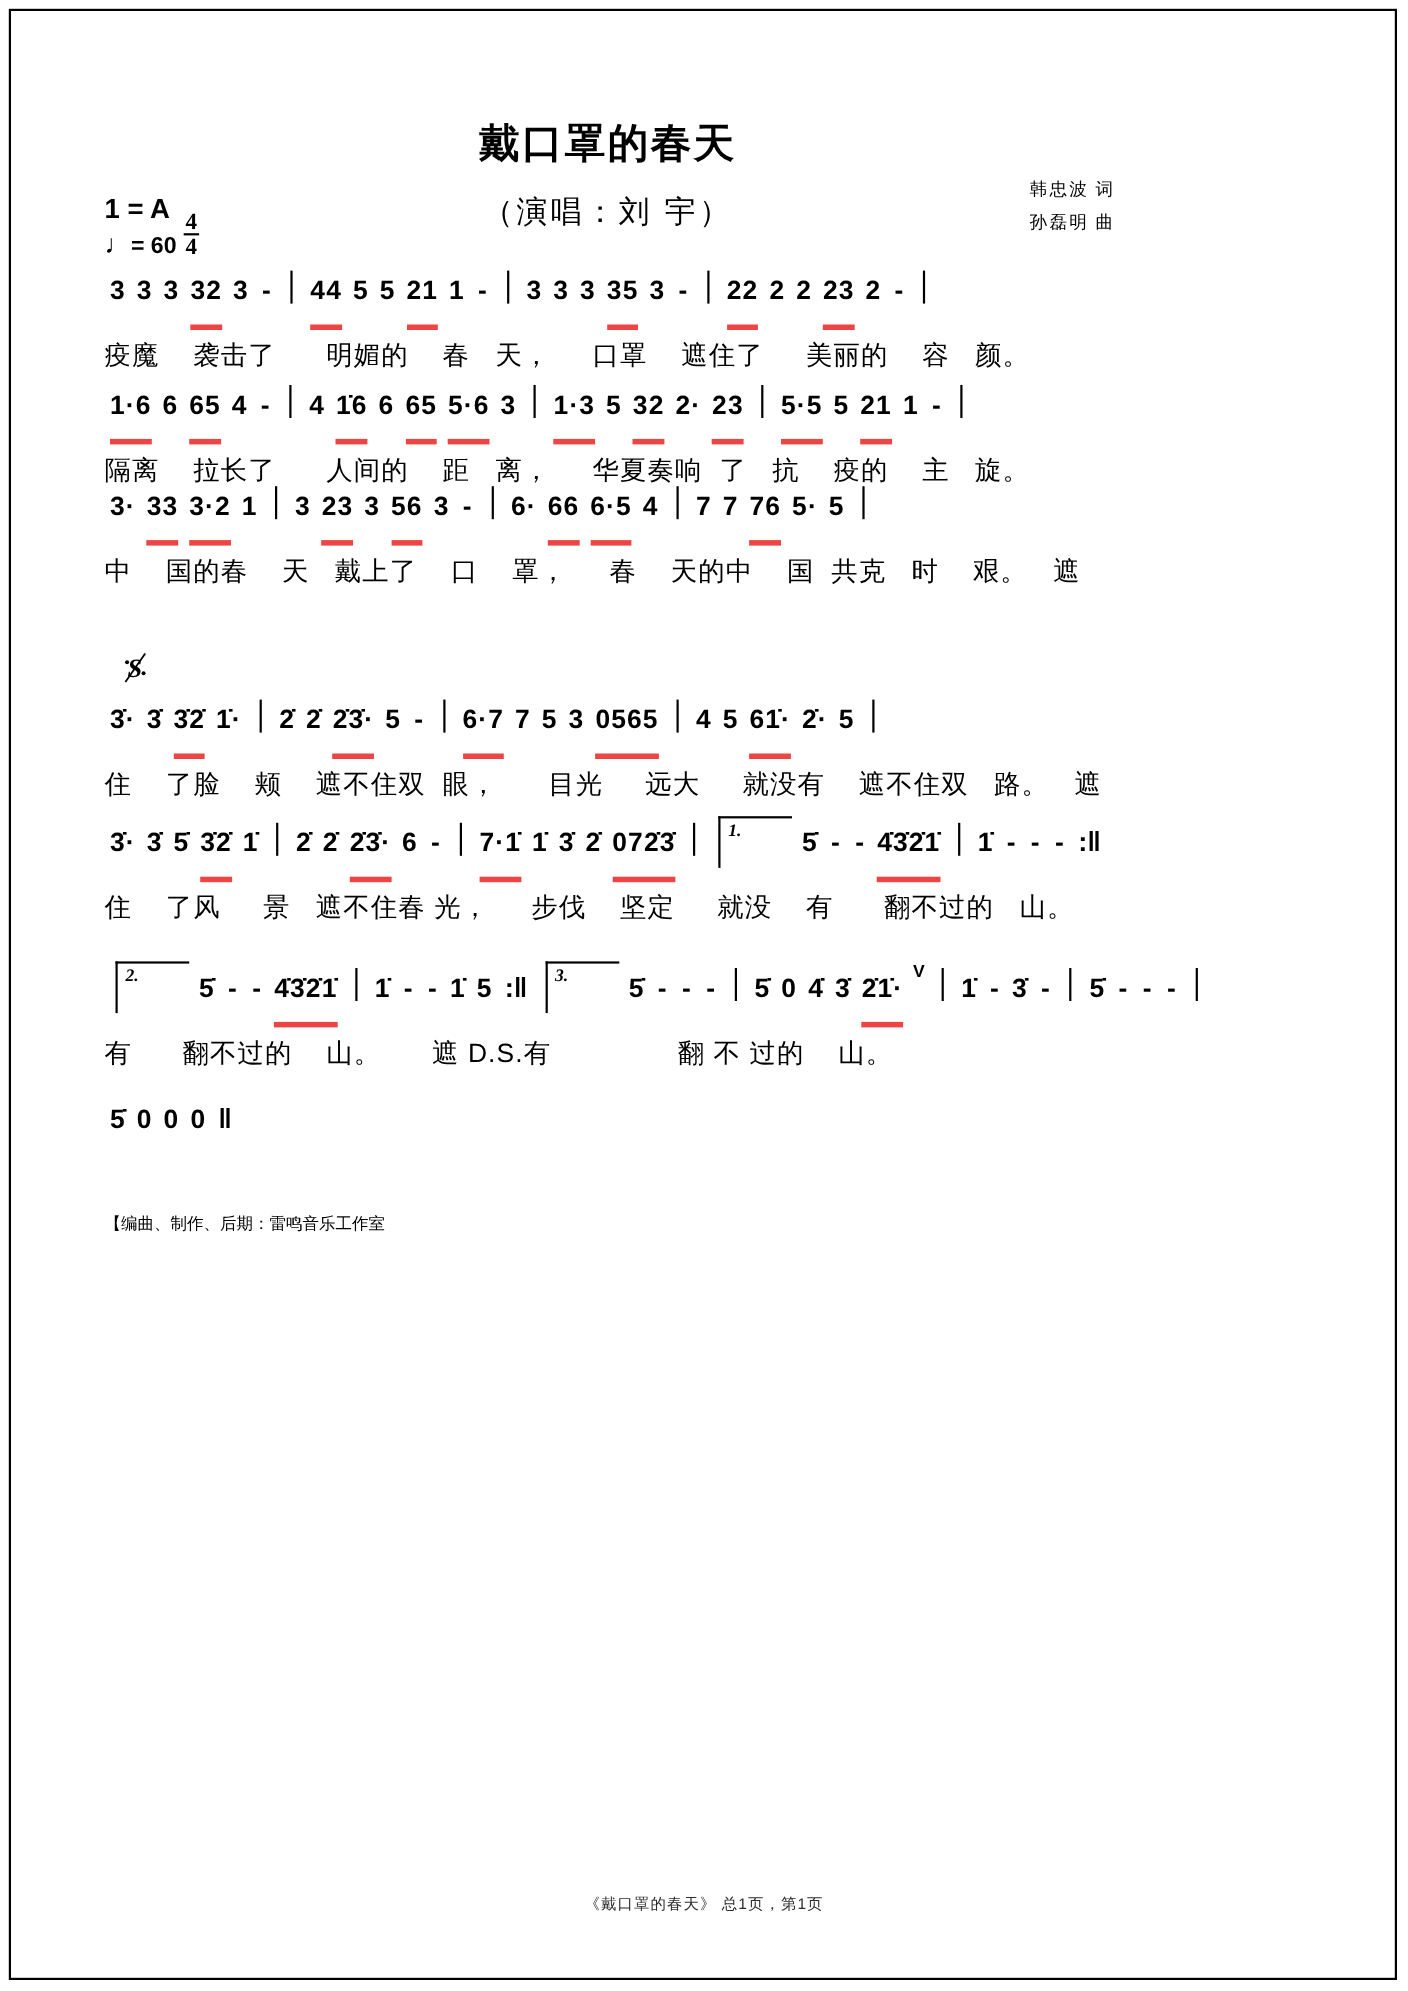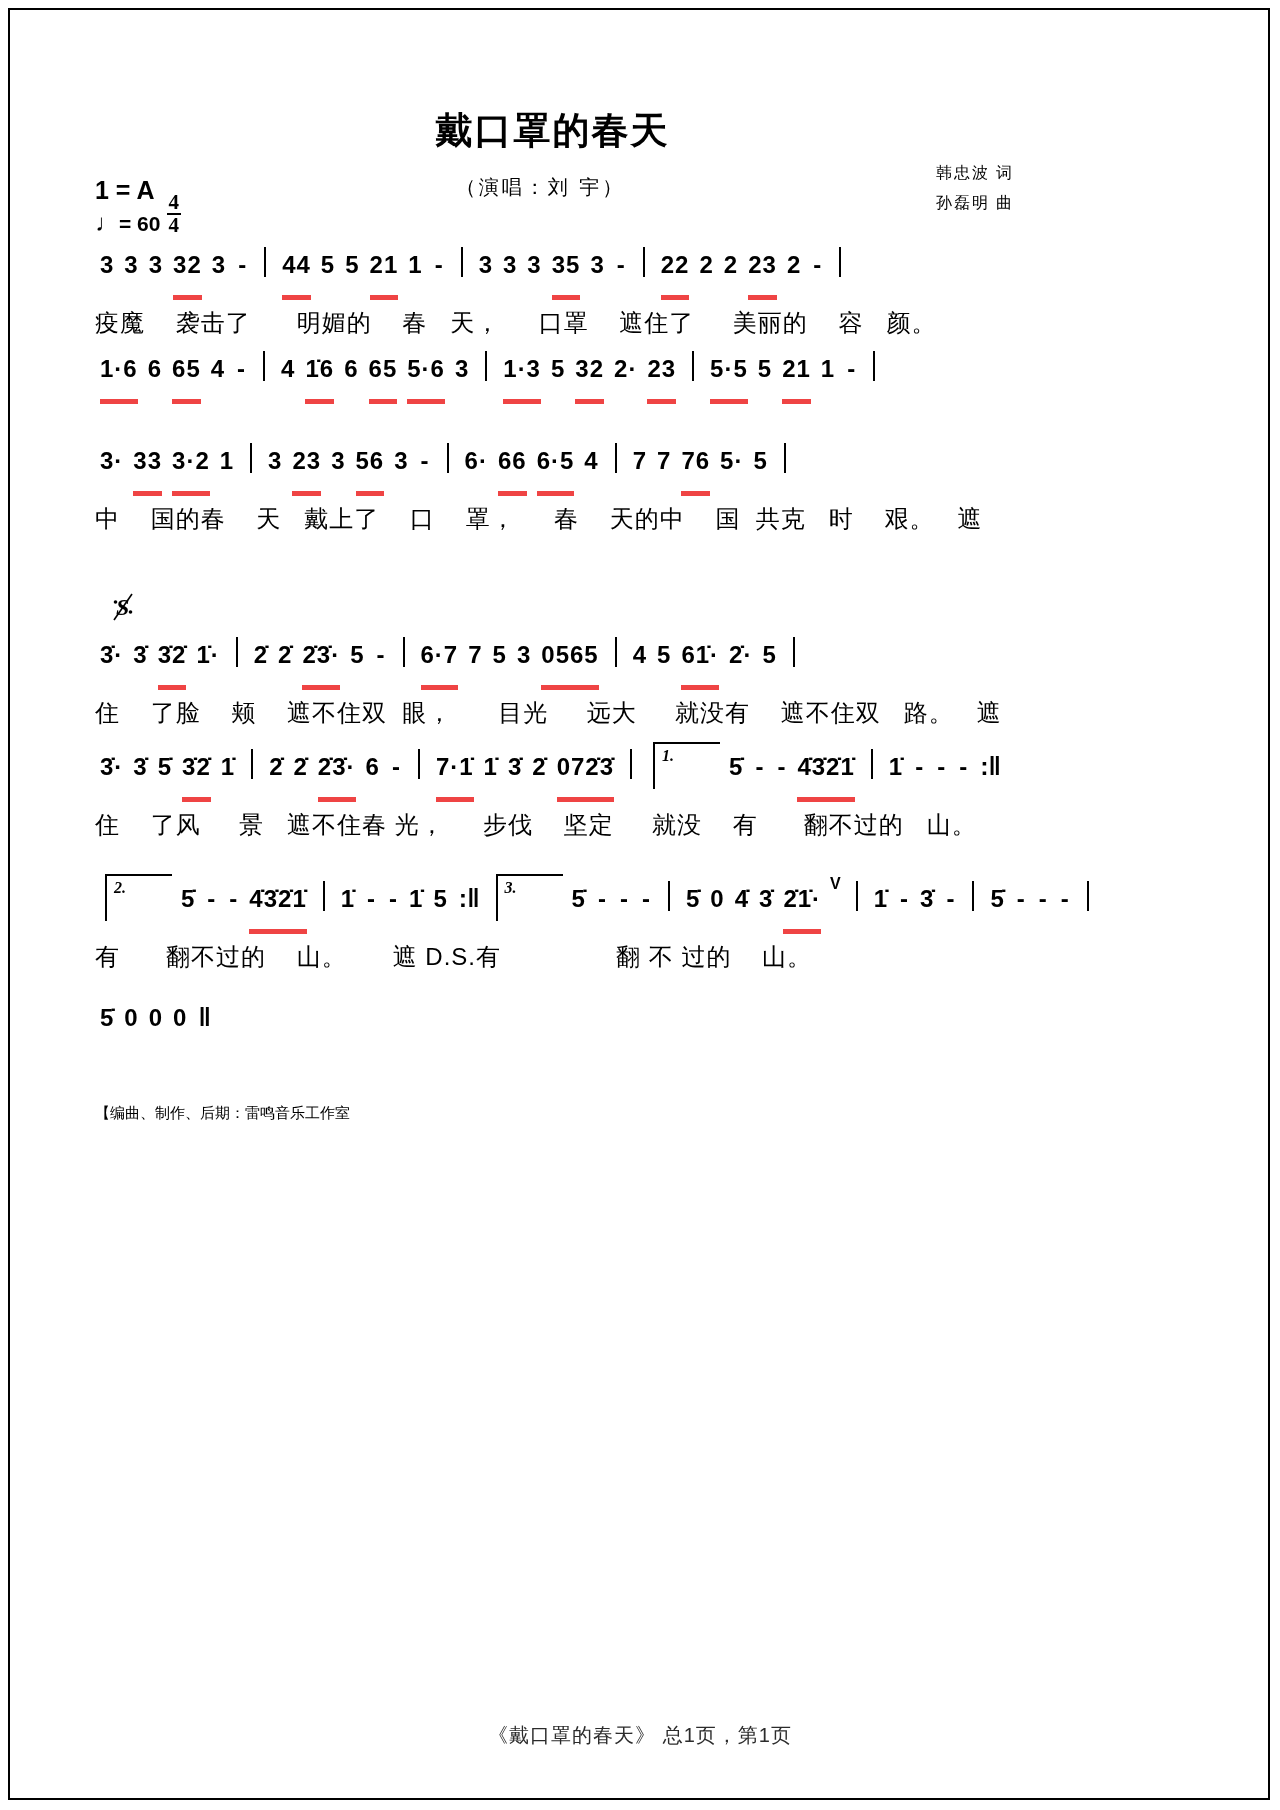--- a/index.html
+++ b/index.html
@@ -5,22 +5,22 @@
   * { margin:0; padding:0; box-sizing:border-box; }
   html,body { background:#fff; }
   body {
     width:1280px; height:1810px; position:relative;
     font-family:"Liberation Sans", sans-serif; color:#000; overflow:hidden;
   }
   .frame { position:absolute; left:8px; top:8px; right:10px; bottom:10px;
     border:2px solid #000; pointer-events:none; }
   .title { position:absolute; left:95px; width:915px; top:106px;
     text-align:center; font-size:37px; font-weight:bold; letter-spacing:2px; }
-  .subtitle { position:absolute; left:83px; width:915px; top:174px;
-    text-align:center; font-size:20px; letter-spacing:3px; }
+  .subtitle { position:absolute; left:95px; width:915px; top:174px;
+    text-align:center; font-size:28px; letter-spacing:3px; }
   .authors { position:absolute; right:266px; top:158px; text-align:right;
     font-family:"Liberation Serif", serif; font-size:16px; line-height:30px; letter-spacing:2px; }
   .keyrow { position:absolute; left:95px; top:176px; font-size:25px; font-weight:bold; }
   .keyrow .ts { display:inline-flex; flex-direction:column; align-items:center;
     vertical-align:-10px; margin-left:12px; font-family:"Liberation Serif", serif;
     font-size:21px; line-height:20px; font-weight:bold; }
   .keyrow .ts .top { border-bottom:2px solid #000; padding:0 2px 1px; }
   .temporow { position:absolute; left:95px; top:209px; font-size:21px; font-weight:bold; }
   .temporow .nq { font-size:24px; }
 
@@ -36,21 +36,21 @@
   .volta { display:inline-block; border-left:2px solid #000; border-top:2px solid #000;
     font-size:16px; font-style:italic; font-weight:bold;
     font-family:"Liberation Serif", serif;
     padding:0 46px 20px 7px; margin:0 4px 0 10px; vertical-align:14px; }
   .breath { display:inline-block; font-size:16px; vertical-align:18px; margin:0 4px;
     font-weight:bold; }
   .syslyrics { white-space:pre; font-size:24px; margin-top:7px; letter-spacing:1px; }
   .segno { position:absolute; left:112px; top:592px; width:22px; height:30px; }
   .credits { position:absolute; left:95px; top:1092px; font-size:15px; line-height:42px; }
   .footer { position:absolute; left:0; width:1280px; top:1722px; text-align:center;
-    font-size:20px; color:#2b2b2b; letter-spacing:1px; }
+    font-size:14px; color:#2b2b2b; letter-spacing:1px; }
 </style>
 </head>
 <body>
 
 <div class="frame"></div>
 
 <div class="title">戴口罩的春天</div>
 
 <div class="subtitle">（演唱：刘  宇）</div>
 
@@ -79,20 +79,21 @@
   </svg>
 </div>
 
 <div id="systems">
     <div class="system" style="top: 246px;">
       <div class="sysnotes"><span class="note">3</span><span class="note">3</span><span class="note">3</span><span class="note beamed">32</span><span class="note">3</span><span class="dash">-</span><span class="barline"></span><span class="note beamed">44</span><span class="note">5</span><span class="note">5</span><span class="note beamed">21</span><span class="note">1</span><span class="dash">-</span><span class="barline"></span><span class="note">3</span><span class="note">3</span><span class="note">3</span><span class="note beamed">35</span><span class="note">3</span><span class="dash">-</span><span class="barline"></span><span class="note beamed">22</span><span class="note">2</span><span class="note">2</span><span class="note beamed">23</span><span class="note">2</span><span class="dash">-</span><span class="barline"></span></div>
       <div class="syslyrics">疫魔    袭击了      明媚的    春   天，     口罩    遮住了     美丽的    容   颜。</div>
     </div>
     <div class="system" style="top: 350px;">
       <div class="sysnotes"><span class="note beamed">1·6</span><span class="note">6</span><span class="note beamed">65</span><span class="note">4</span><span class="dash">-</span><span class="barline"></span><span class="note">4</span><span class="note beamed">1̇6</span><span class="note">6</span><span class="note beamed">65</span><span class="note beamed">5·6</span><span class="note">3</span><span class="barline"></span><span class="note beamed">1·3</span><span class="note">5</span><span class="note beamed">32</span><span class="note">2·</span><span class="note beamed">23</span><span class="barline"></span><span class="note beamed">5·5</span><span class="note">5</span><span class="note beamed">21</span><span class="note">1</span><span class="dash">-</span><span class="barline"></span></div>
+      <div class="syslyrics">隔离    拉长了      人间的    距   离，     华夏奏响  了   抗    疫的    主   旋。</div>
     </div>
     <div class="system" style="top: 442px;">
       <div class="sysnotes"><span class="note">3·</span><span class="note beamed">33</span><span class="note beamed">3·2</span><span class="note">1</span><span class="barline"></span><span class="note">3</span><span class="note beamed">23</span><span class="note">3</span><span class="note beamed">56</span><span class="note">3</span><span class="dash">-</span><span class="barline"></span><span class="note">6·</span><span class="note beamed">66</span><span class="note beamed">6·5</span><span class="note">4</span><span class="barline"></span><span class="note">7</span><span class="note">7</span><span class="note beamed">76</span><span class="note">5·</span><span class="note">5</span><span class="barline"></span></div>
       <div class="syslyrics">中    国的春    天   戴上了    口    罩，     春    天的中    国  共克   时    艰。   遮</div>
     </div>
     <div class="system" style="top: 636px;">
       <div class="sysnotes"><span class="note">3̇·</span><span class="note">3̇</span><span class="note beamed">3̇2̇</span><span class="note">1̇·</span><span class="barline"></span><span class="note">2̇</span><span class="note">2̇</span><span class="note beamed">2̇3̇·</span><span class="note">5</span><span class="dash">-</span><span class="barline"></span><span class="note beamed">6·7</span><span class="note">7</span><span class="note">5</span><span class="note">3</span><span class="note beamed">0565</span><span class="barline"></span><span class="note">4</span><span class="note">5</span><span class="note beamed">61̇·</span><span class="note">2̇·</span><span class="note">5</span><span class="barline"></span></div>
       <div class="syslyrics">住    了脸    颊    遮不住双  眼，      目光     远大     就没有    遮不住双   路。   遮</div>
     </div>
     <div class="system" style="top: 742px;">

